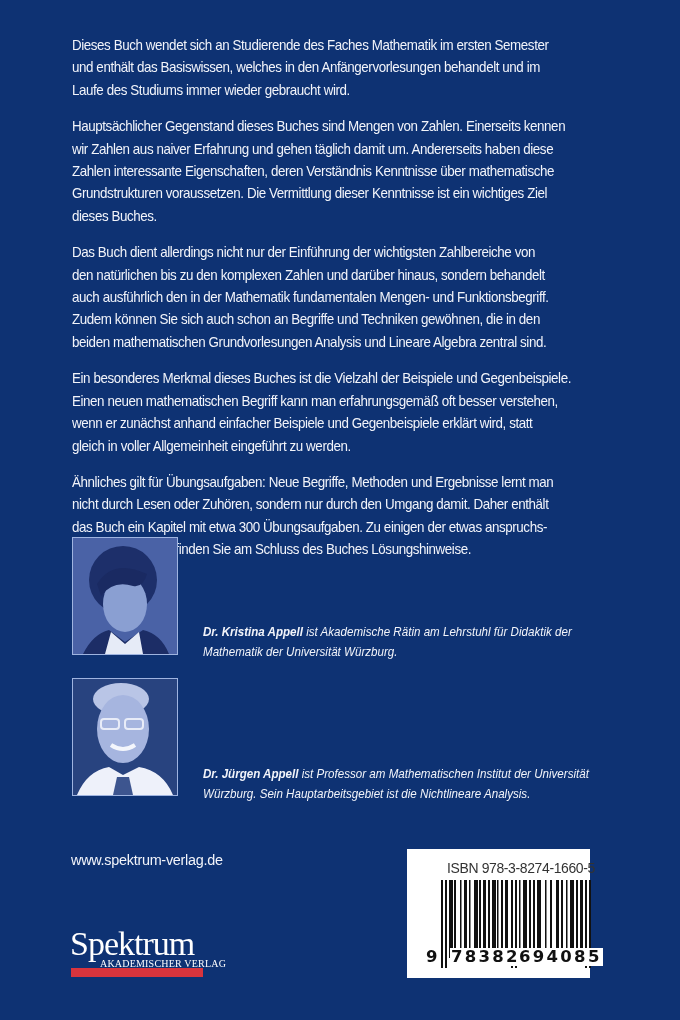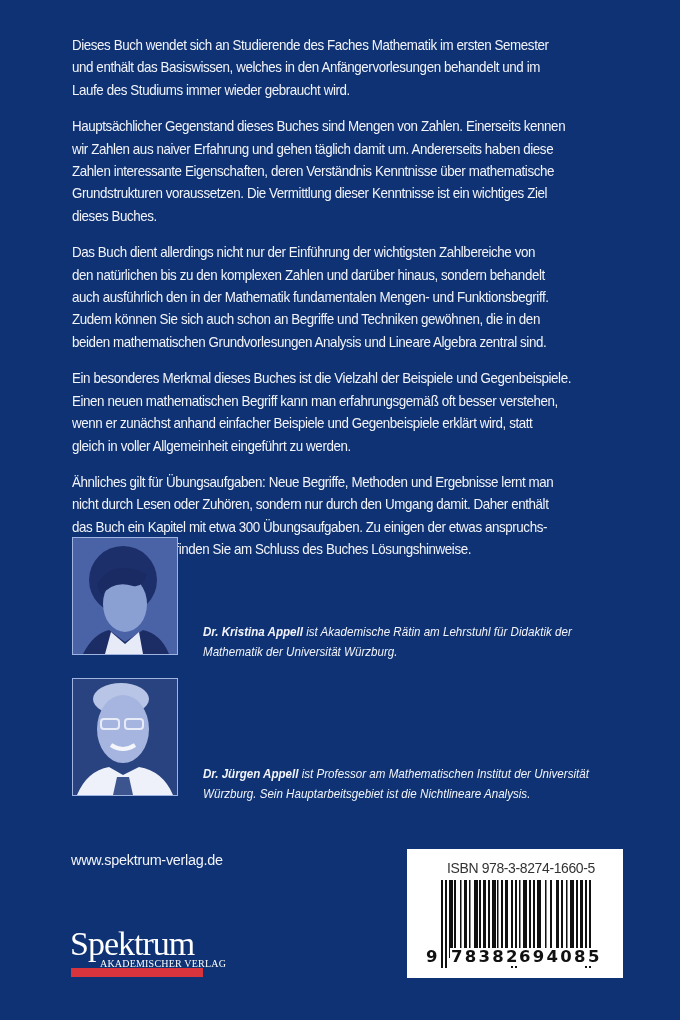--- a/index.html
+++ b/index.html
@@ -46,21 +46,21 @@
     font-size:34px; line-height:30px; letter-spacing:-1px;
     position:absolute; left:0; top:0;
   }
   .logo .sub {
     font-family:"Liberation Serif", serif; color:#fff;
     font-size:10px; letter-spacing:0.2px;
     position:absolute; left:30px; top:29px; white-space:nowrap;
   }
   .logo .bar { position:absolute; left:1px; top:39px; width:132px; height:9px; background:#d8343d; }
   .isbn-box {
-    position:absolute; left:407px; top:849px; width:216px; height:129px;
+    position:absolute; left:407px; top:849px; width:183px; height:129px;
     background:#fff;
   }
   .isbn-text {
     position:absolute; left:40px; top:10px; color:#333;
     font-size:15.5px; letter-spacing:-0.4px;
     transform:scaleX(0.9); transform-origin:left top; white-space:nowrap;
   }
   .barcode { position:absolute; left:34px; top:31px; height:88px; width:150px; }
   .bc-digits {
     position:absolute; top:99px; color:#111; font-weight:bold;

